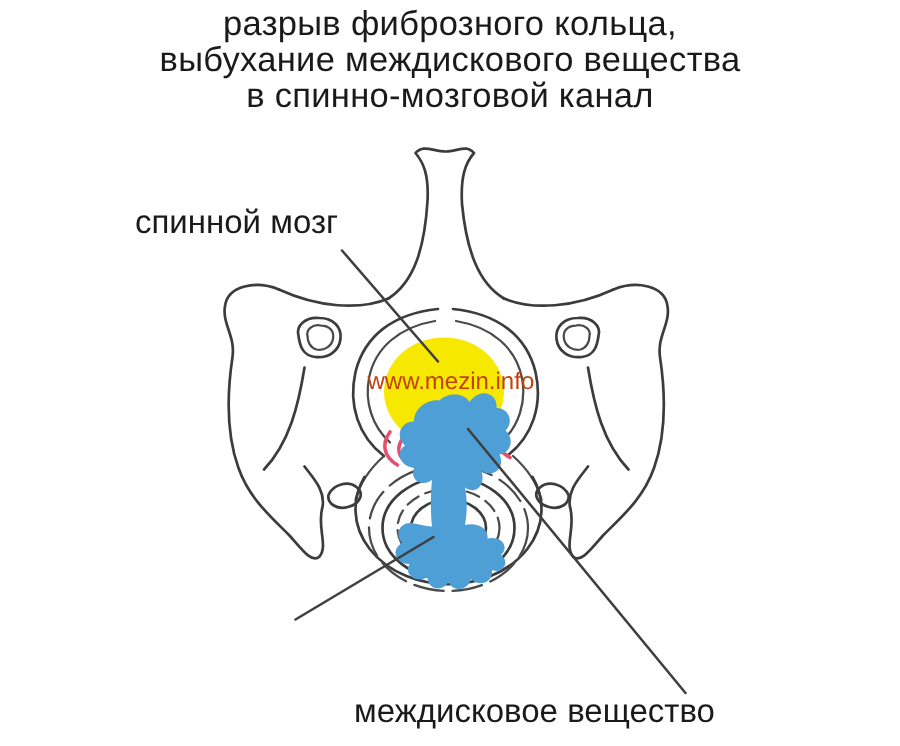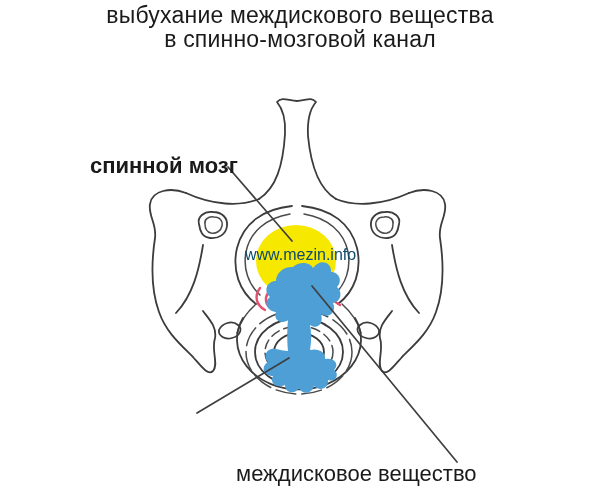--- a/index.html
+++ b/index.html
@@ -30,42 +30,43 @@
     position: absolute;
     top: 0;
     left: 0;
   }
   .lbl {
     position: absolute;
     font-size: 22px;
     color: #1a1a1a;
     white-space: nowrap;
   }
-  .lbl-cord      { left: 90px;  top: 153px; font-weight: bold; }
+  .lbl-cord      { left: 90px;  top: 135px; }
   .lbl-disc      { left: 88px;  top: 419px; }
   .lbl-substance { left: 236px; top: 461px; }
   .watermark {
     position: absolute;
     left: 245px;
     top: 246px;
     font-size: 16px;
-    color: #0c4a6e;
+    color: #c2410c;
     white-space: nowrap;
   }
   .bone  { fill: none; stroke: #3c3c3c; stroke-width: 1.8; stroke-linecap: round; stroke-linejoin: round; }
   .thin  { fill: none; stroke: #4a4a4a; stroke-width: 1.5; stroke-linecap: round; }
   .leader { fill: none; stroke: #3f3f3f; stroke-width: 1.7; stroke-linecap: round; }
   .rupture { fill: none; stroke-width: 2.4; stroke-linecap: round; }
 </style>
 </head>
 <body>
 
 <div class="stage">
 
   <div class="title">
+    <div>разрыв фиброзного кольца,</div>
     <div>выбухание междискового вещества</div>
     <div>в спинно-мозговой канал</div>
   </div>
 
   <svg class="diagram-svg" width="600" height="497" viewBox="0 0 600 497">
 
     <g>
 
       <path class="bone" d="M 259 199 C 276 188 283 166 285 134 C 286 116 282 108 277 102
            C 282 96 289 101 297 101 C 305 101 311 96 316 102

